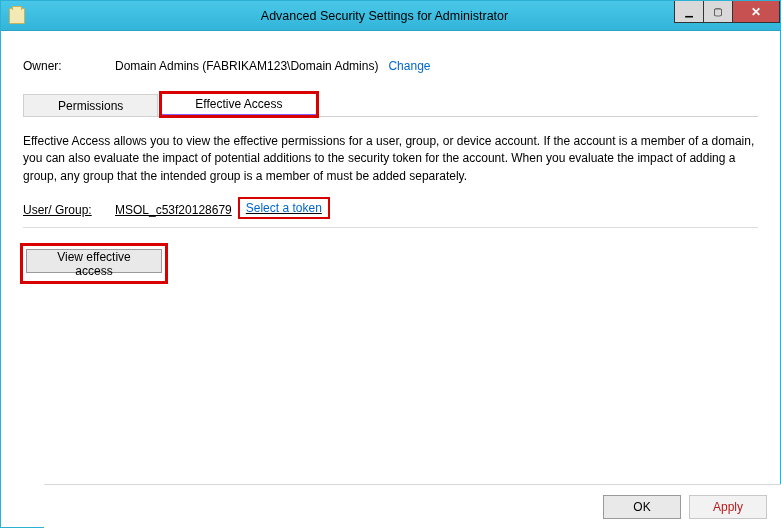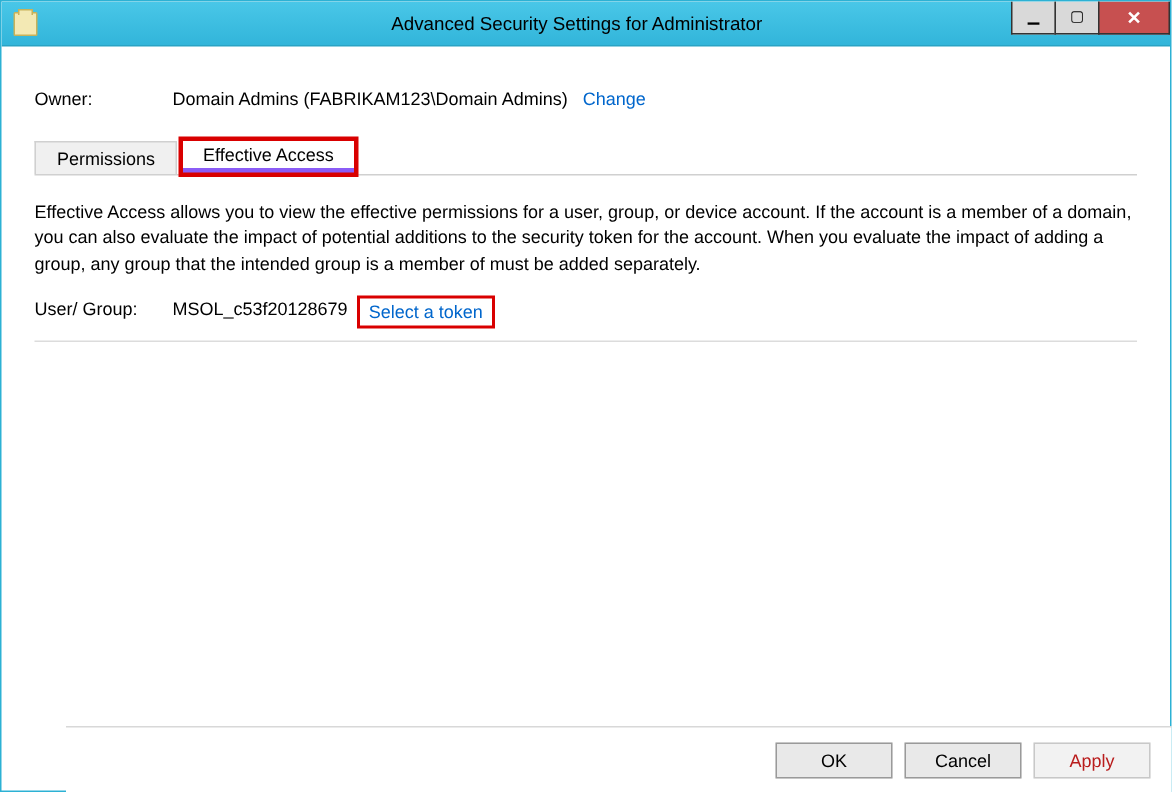--- a/index.html
+++ b/index.html
@@ -93,37 +93,37 @@
   }
 
   .tabs {
     display: flex;
     border-bottom: 1px solid #d0d0d0;
     height: 26px;
     align-items: flex-end;
   }
   .tab {
     height: 25px;
-    padding: 0 14px;
+    padding: 0 34px;
     display: flex;
     align-items: center;
     border: 1px solid #d0d0d0;
     border-bottom: none;
     margin-right: 2px;
     background: #f0f0f0;
     cursor: pointer;
     position: relative;
   }
   .tab.inactive {
     height: 22px;
     font-size: 12px;
   }
   .tab.active {
     background: #fff;
-    border-bottom: 5px solid #8b5cf6;
+    border-bottom: 3px solid #8b5cf6;
     margin-bottom: -1px;
     height: 25px;
   }
   .red-box {
     outline: 3px solid #d90000;
     outline-offset: -2px;
   }
   .red-box-link {
     outline: 2px solid #d90000;
     padding: 2px 6px;
@@ -136,22 +136,23 @@
 
   .tab-body {
     padding-top: 16px;
   }
   .desc {
     line-height: 1.45;
     margin-bottom: 14px;
   }
   .ug-row {
     display: flex;
-    align-items: flex-start;
+    align-items: flex-end;
     margin-bottom: 4px;
+    text-decoration: underline;
   }
   .ug-label { width: 92px; }
   .ug-value { margin-right: 8px; }
 
   hr.sep {
     border: none;
     border-top: 1px solid #dcdcdc;
     margin: 10px 0 18px 0;
   }
 
@@ -223,21 +224,25 @@
     <div class="desc">Effective Access allows you to view the effective permissions for a user, group, or device account. If the account is a member of a domain, you can also evaluate the impact of potential additions to the security token for the account. When you evaluate the impact of adding a group, any group that the intended group is a member of must be added separately.</div>
 
     <div class="ug-row">
       <div class="ug-label">User/ Group:</div>
       <div class="ug-value">MSOL_c53f20128679</div>
       <span class="link red-box-link">Select a token</span>
     </div>
 
     <hr class="sep">
 
+    <span class="red-box-btn-wrap">
+      <button class="std wide">
+        <span>View effective access</span>
+      </button>
+    </span>
   </div>
 
 </div>
 
 <div class="bottom-bar">
   <button class="std">OK</button>
-  <button class="std">Cancel</button>
   <button class="std" disabled="">Apply</button>
 </div>
 
 </body></html>

